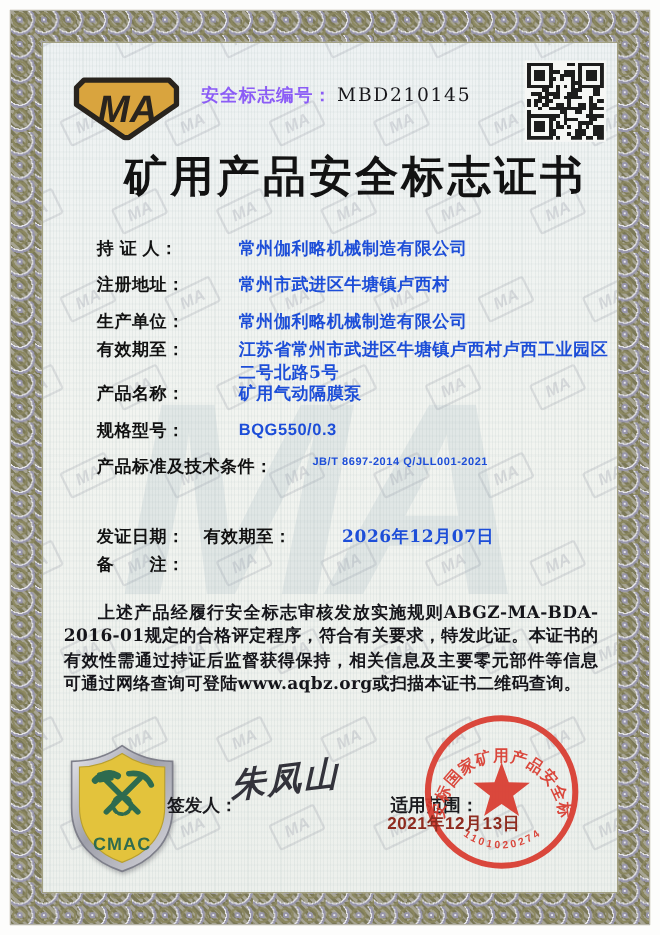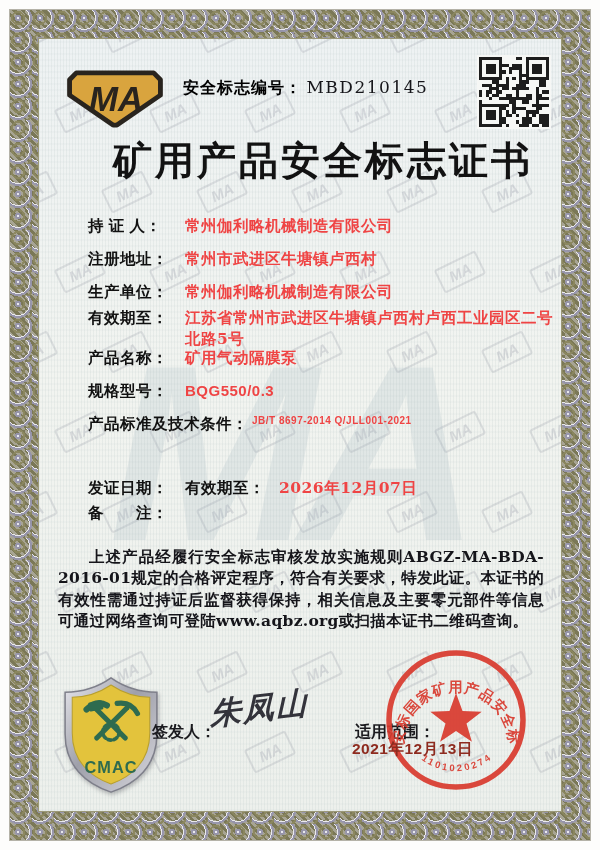--- a/index.html
+++ b/index.html
@@ -49,37 +49,37 @@
     font-size:250px; font-style:italic; font-weight:900;
     letter-spacing:-18px; color:rgba(162,178,188,.20);
     pointer-events:none; line-height:1;
   }
 
   .inner { position:absolute; inset:40px; }
 
   
   .ma-badge { position:absolute; left:26px; top:30px; width:98px; height:58px; }
   .cert-no { position:absolute; left:143px; top:37px; white-space:nowrap; }
-  .cert-no-label { font-weight:bold; font-size:16px; color:#000000; letter-spacing:1px; }
+  .cert-no-label { font-weight:bold; font-size:16px; color:#8b5cf6; letter-spacing:1px; }
   .cert-no-value { font-family:"DejaVu Serif", serif; font-size:17px; color:#16161a; letter-spacing:1.5px; }
   .qr { position:absolute; left:437px; top:15px; width:74px; height:74px; background:#f6f7f5; padding:2px; }
 
   .title {
     position:absolute; left:0; top:94px; width:100%;
     text-align:center; font-family:"DejaVu Serif", serif;
     font-size:39px; font-weight:900; letter-spacing:3px; color:#121212;
     white-space:nowrap;
     margin-left:23px;
   }
 
   
   .row { position:absolute; left:48px; width:472px; display:flex; align-items:flex-start; }
   .row .label { font-weight:bold; font-size:15.5px; color:#111; letter-spacing:.5px; flex:0 0 97px; white-space:nowrap; }
   .row .label.auto { flex:0 0 auto; margin-right:4px; }
-  .row .value { font-family:"DejaVu Serif", serif; font-weight:600; font-size:15.5px; color:#ef4444; line-height:1.35; letter-spacing:.5px; }
+  .row .value { font-family:"DejaVu Serif", serif; font-weight:600; font-size:15.5px; color:#1d4ed8; line-height:1.35; letter-spacing:.5px;margin-left:32px; }
   .row .value.tech { font-family:"Liberation Sans", sans-serif; font-weight:bold; font-size:10px; letter-spacing:.5px; }
   .row .value.spec { font-family:"Liberation Sans", sans-serif; font-weight:bold; font-size:15px; }
   .row .value.date { flex:0 0 150px; }
   .row .label.mid { flex:0 0 auto; margin-right:14px; }
 
   .body-par {
     position:absolute; left:18px; top:506px; width:486px;
     font-family:"DejaVu Serif", serif; font-weight:700; font-size:15.5px;
     color:#15151a; line-height:1.38; text-indent:2em; letter-spacing:.3px;
     text-align:justify;

